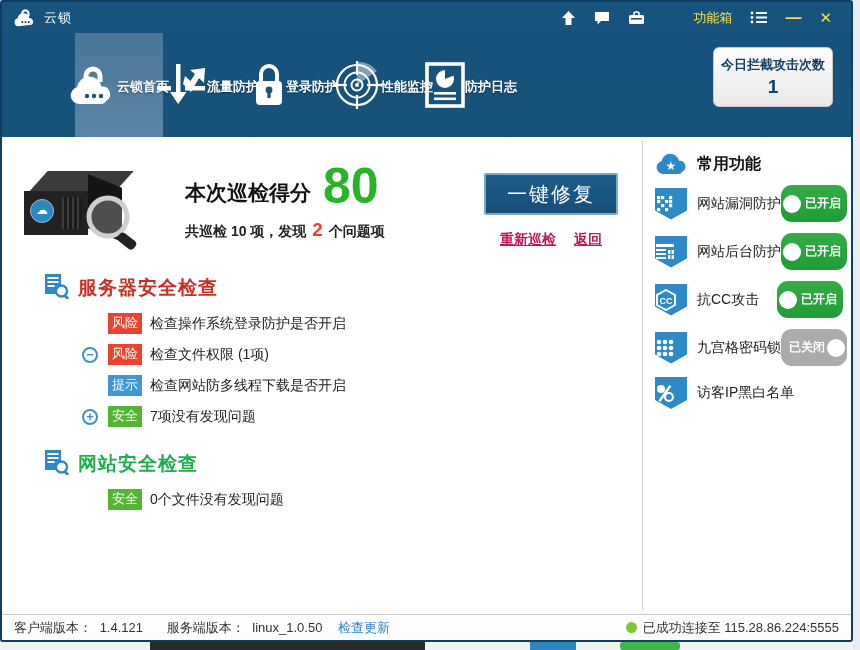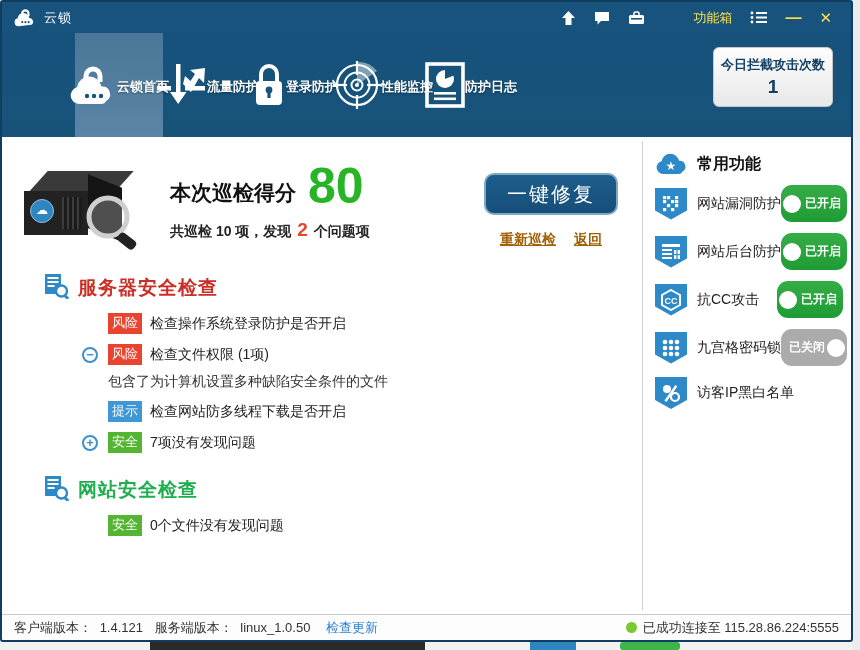--- a/index.html
+++ b/index.html
@@ -39,66 +39,66 @@
   .nav-counter .cnt-label{ font-size:13px; font-weight:bold; white-space:nowrap;}
   .nav-counter .cnt-value{ font-size:19px; font-weight:bold; margin-top:2px;}
 
   
   .content{ flex:1; background:#fff; display:flex; min-height:0; }
   .main{ flex:1; padding:14px 0 0 22px; overflow:hidden; }
   .v-divider{ width:1px; background:#cfcfcf; margin:4px 0; }
   .sidebar{ width:208px; padding:16px 8px 0 12px; flex:0 0 auto;}
 
   
-  .score-row{ display:flex; align-items:flex-start; }
+  .score-row{ display:flex; align-items:flex-start;gap:15px; }
   .device-img{ position:relative; width:120px; height:92px; margin-top:8px; flex:0 0 auto;}
   .dev-top{ position:absolute; left:12px; top:12px; width:86px; height:26px; background:#3a3a3a; transform:skewX(-42deg); }
   .dev-front{ position:absolute; left:0px; top:32px; width:64px; height:44px; background:#222; }
   .dev-side{ position:absolute; left:64px; top:22px; width:34px; height:54px; background:#151515; transform:skewY(22deg); }
   .dev-logo{ position:absolute; left:6px; top:40px; width:24px; height:24px; border-radius:50%; background:#2e86c1; border:1px solid #9bbcd8; }
   .dev-logo:after{ content:"☁"; color:#fff; font-size:12px; position:absolute; left:5px; top:3px;}
   .dev-vents{ position:absolute; left:38px; top:38px; width:20px; height:32px;
     background:repeating-linear-gradient(90deg,#3c3c3c 0 2px,#1b1b1b 2px 5px); }
   .magnifier{ position:absolute; right:0; bottom:0; }
 
   .score-block{ margin-left:26px; margin-top:10px;}
   .score-line{ display:flex; align-items:flex-start; }
   .score-label{ font-size:21px; font-weight:bold; color:#111; margin-top:18px;}
   .score-value{ font-size:50px; font-weight:bold; color:#27b427; margin-left:12px; line-height:1;}
   .score-summary{ font-size:14px; color:#222; margin-top:8px; font-weight:bold;}
   .score-summary .issue-count{ color:#e8442f; font-size:19px; font-weight:bold; padding:0 2px;}
 
   .fix-area{ margin-left:auto; margin-right:24px; margin-top:22px; display:flex; flex-direction:column; align-items:center;}
   .fix-button{
     width:134px; height:42px; background:linear-gradient(#1d5d8c,#174e79); color:#fff; font-size:20px;
-    border:2px solid #7fa8c3; border-radius:10px; cursor:pointer; font-family:inherit; letter-spacing:2px;
+    border:2px solid #7fa8c3; border-radius:2px; cursor:pointer; font-family:inherit; letter-spacing:2px;
   }
   .fix-links{ margin-top:16px; display:flex; gap:18px; }
-  .fix-links a{ color:#a16207; font-size:14px; font-weight:bold; text-decoration:underline; cursor:pointer;}
+  .fix-links a{ color:#be185d; font-size:14px; font-weight:bold; text-decoration:underline; cursor:pointer;}
 
   
   .section{ margin-top:22px; }
   .section-header{ display:flex; align-items:center; gap:8px; margin-left:20px;}
   .section-title{ font-size:19px; font-weight:bold; letter-spacing:1px;}
   .section-items{ margin-top:6px; }
   .check-row{ display:flex; align-items:center; margin-top:10px; margin-left:84px; position:relative;}
   .expander{ position:absolute; left:-26px; width:16px; height:16px; border:2px solid #3d8fd1; border-radius:50%;
     color:#3d8fd1; font-size:13px; line-height:12px; text-align:center; font-weight:bold; cursor:pointer; background:#fff;}
   .badge{ color:#fff; font-size:13px; padding:1px 4px 2px; margin-right:8px; flex:0 0 auto;}
   .badge.risk{ background:#e8442f; }
   .badge.tip{ background:#3f97d5; }
   .badge.safe{ background:#53b531; }
   .check-text{ font-size:14px; color:#222; }
   .check-detail{ font-size:14px; color:#333; margin:8px 0 2px 84px; }
 
   
   .sb-header{ display:flex; align-items:center; gap:8px; margin-bottom:10px;}
   .sb-header-label{ font-size:16px; font-weight:bold; color:#111;}
   .sb-row{ display:flex; align-items:center; margin-bottom:11px; }
-  .sb-icon{ width:32px; height:32px; background:#2e89c8; color:#fff; display:flex; align-items:center; justify-content:center;
+  .sb-icon{ width:32px; height:32px; background:#2e89c8; color:#fff; display:flex; align-items:center; 
     clip-path:polygon(0 0,100% 0,100% 72%,50% 100%,0 72%); flex:0 0 auto;}
   .sb-label{ font-size:14px; color:#222; margin-left:10px; white-space:nowrap;}
   .toggle{ margin-left:auto; width:66px; height:37px; border-radius:11px; display:flex; align-items:center; cursor:pointer;
     font-size:12px; font-weight:bold; color:#fff; flex:0 0 auto;}
   .toggle .knob{ width:18px; height:18px; border-radius:50%; background:#fff; margin:0 2px; flex:0 0 auto;}
   .toggle.on{ background:linear-gradient(#35ad47,#1f9c35); }
   .toggle.on .tg-label{ margin-left:2px; }
   .toggle.off{ background:#ababab; }
   .toggle.off .tg-label{ margin-left:8px; }
 
@@ -294,21 +294,20 @@
             <div class="section-items">
               <div class="check-row">
                 <span class="badge risk">风险</span>
                 <span class="check-text">检查操作系统登录防护是否开启</span>
               </div>
               <div class="check-row">
                 <span class="expander">−</span>
                 <span class="badge risk">风险</span>
                 <span class="check-text">检查文件权限 (1项)</span>
               </div>
-              <div class="check-detail">包含了为计算机设置多种缺陷安全条件的文件</div>
               <div class="check-row">
                 <span class="badge tip">提示</span>
                 <span class="check-text">检查网站防多线程下载是否开启</span>
               </div>
               <div class="check-row">
                 <span class="expander">+</span>
                 <span class="badge safe">安全</span>
                 <span class="check-text">7项没有发现问题</span>
               </div>
             </div>
@@ -430,21 +429,21 @@
             <span class="sb-label">访客IP黑白名单</span>
           </div>
         </div>
     </div>
   </div>
 
   <div class="statusbar">
     <span class="sb-left">
       <span>客户端版本：</span>
       <span>1.4.121</span>
-      <span style="margin-left:4px;">服务端版本：</span>
+      <span style="margin-left:16px;">服务端版本：</span>
       <span>linux_1.0.50</span>
       <a class="update-link">检查更新</a>
     </span>
     <span class="sb-right">
       <span class="conn-dot"></span>
       <span>已成功连接至 115.28.86.224:5555</span>
     </span>
   </div>
 </div>
 

